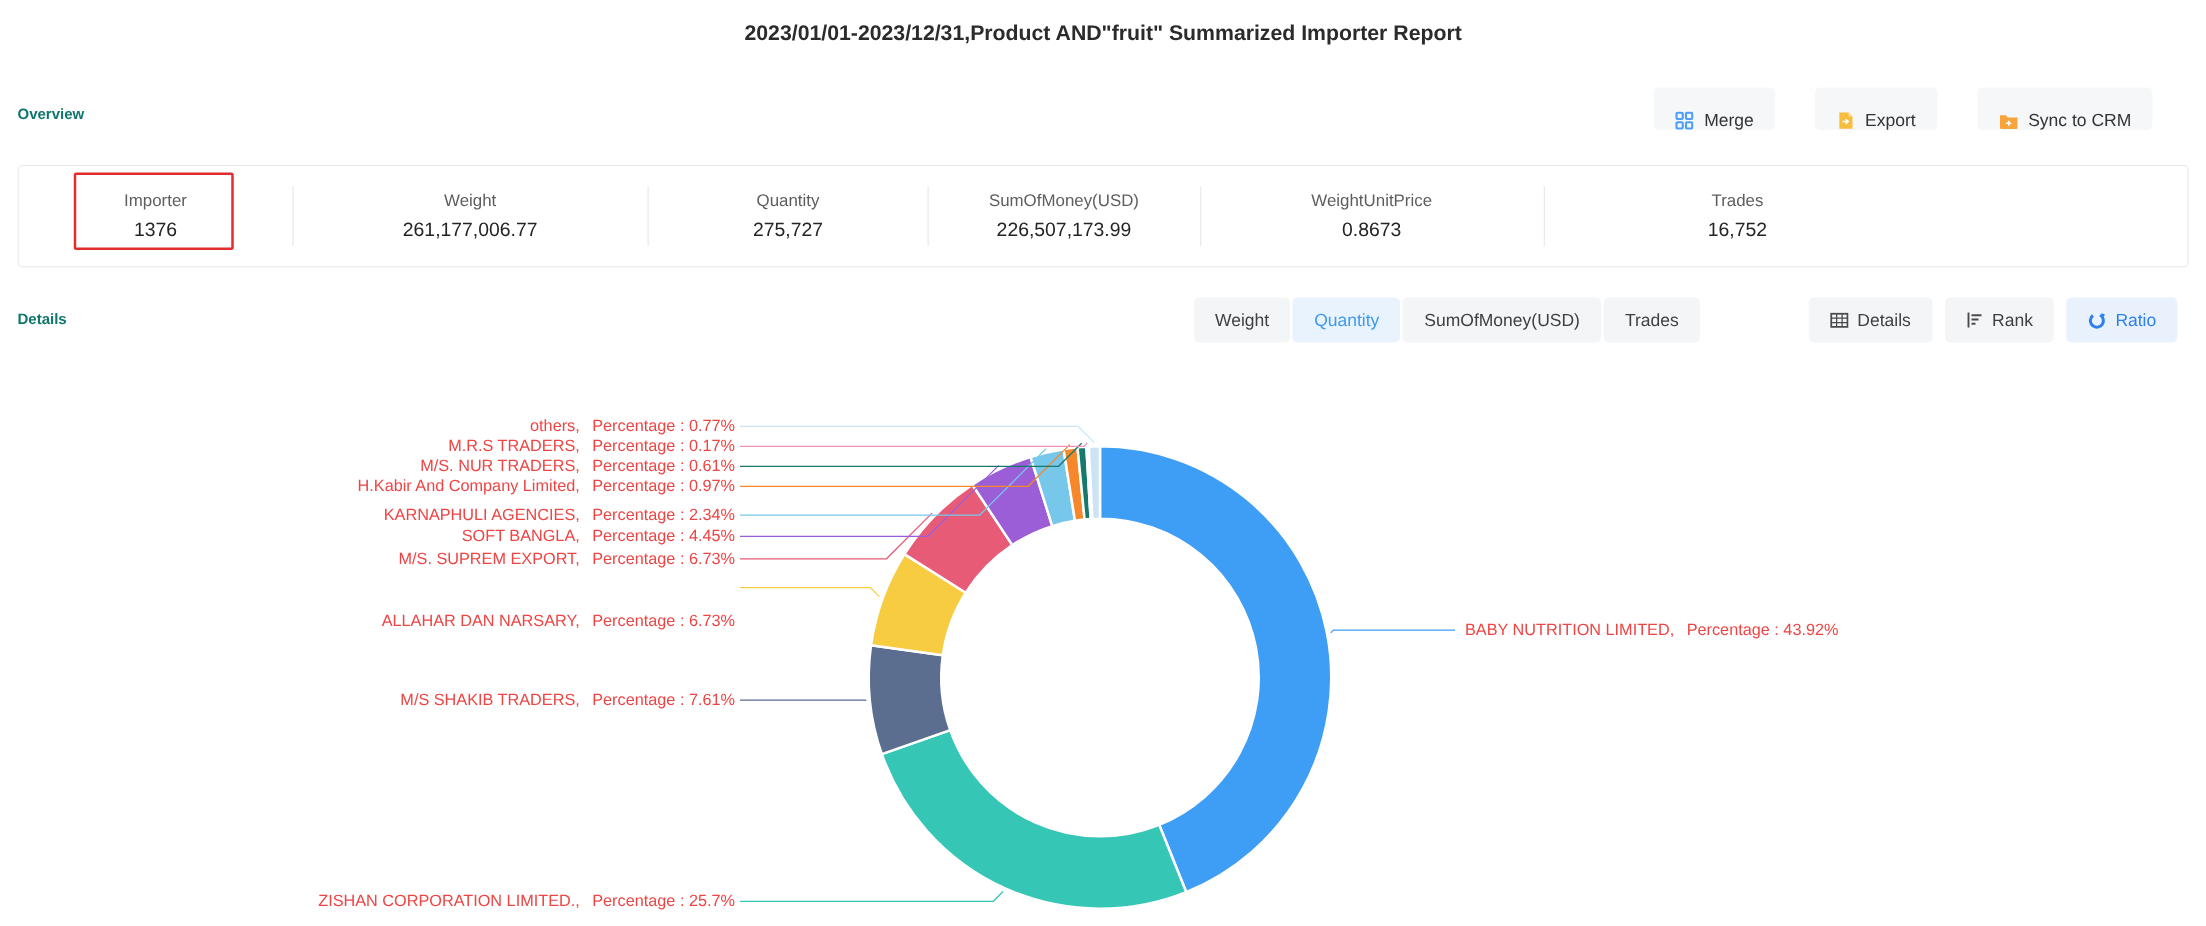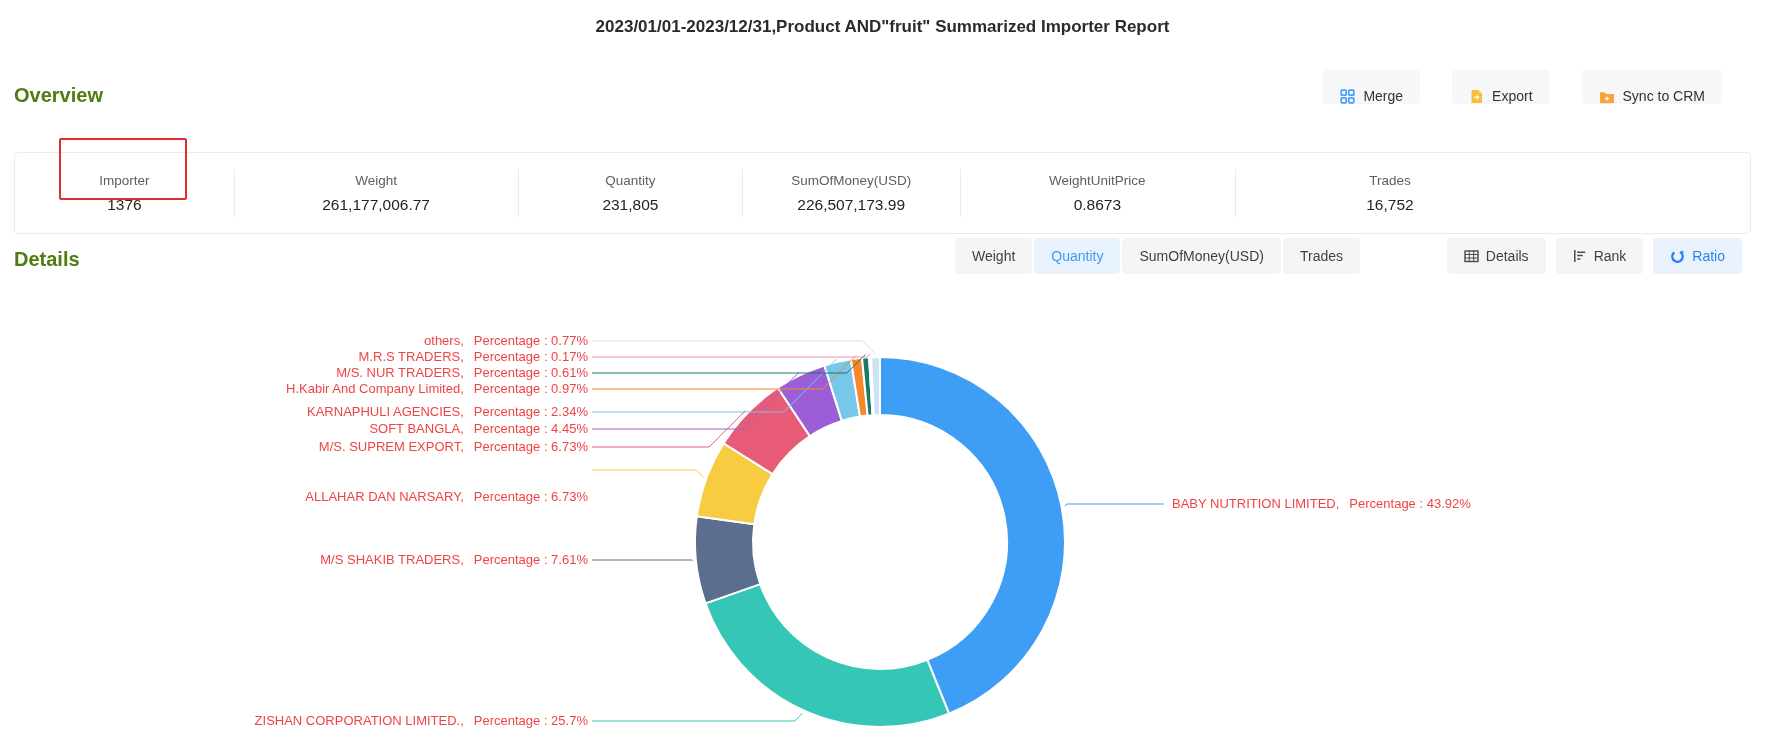--- a/index.html
+++ b/index.html
@@ -5,34 +5,34 @@
   html,body{margin:0;padding:0}
   body{
     width:1765px;height:741px;position:relative;overflow:hidden;
     background:#ffffff;color:#333;
     font-family:"Liberation Sans",sans-serif;
   }
   .page-title{
     position:absolute;top:17px;left:0;width:100%;text-align:center;
     font-size:17px;font-weight:600;color:#2b2b2b;
   }
-  .section-heading{position:absolute;font-size:20px;font-weight:700;color:#4d7c0f}
+  .section-heading{position:absolute;font-size:12px;font-weight:700;color:#0f766e}
   #overview-heading{left:14px;top:84px}
   #details-heading{left:14px;top:248px}
 
   .actions{position:absolute;top:70px;right:43px;display:flex;gap:32px}
   .btn{
     display:flex;align-items:flex-end;gap:8px;height:34px;padding:0 17px;
     background:#f6f7f9;border:none;border-radius:4px;
     font-size:14px;color:#333;font-family:inherit;cursor:pointer;white-space:nowrap;
   }
   .btn .ic,.tab .ic{display:flex;align-items:center}
 
   .stats-card{
-    position:absolute;left:14px;right:14px;top:152px;height:82px;
+    position:absolute;left:14px;right:14px;top:132px;height:82px;
     border:1px solid #ebecee;border-radius:4px;background:#fff;
     display:flex;box-sizing:border-box;
   }
   .stat-cell{position:relative;display:flex;flex-direction:column;align-items:center;justify-content:center;gap:8px}
   .stat-cell+.stat-cell::before{
     content:"";position:absolute;left:0;top:16px;bottom:16px;width:1px;background:#e9eaec;
   }
   .stat-label{font-size:13.5px;color:#5e5e5e}
   .stat-value{font-size:15.5px;color:#242424}
   .red-box{
@@ -106,21 +106,21 @@
     <div class="stat-cell" style="flex: 0 0 12.61%;">
       <div class="stat-label">Importer</div>
       <div class="stat-value">1376</div>
     </div>
     <div class="stat-cell" style="flex: 0 0 16.41%;">
       <div class="stat-label">Weight</div>
       <div class="stat-value">261,177,006.77</div>
     </div>
     <div class="stat-cell" style="flex: 0 0 12.9%;">
       <div class="stat-label">Quantity</div>
-      <div class="stat-value">231,805</div>
+      <div class="stat-value">275,727</div>
     </div>
     <div class="stat-cell" style="flex: 0 0 12.55%;">
       <div class="stat-label">SumOfMoney(USD)</div>
       <div class="stat-value">226,507,173.99</div>
     </div>
     <div class="stat-cell" style="flex: 0 0 15.83%;">
       <div class="stat-label">WeightUnitPrice</div>
       <div class="stat-value">0.8673</div>
     </div>
     <div class="stat-cell" style="flex: 0 0 17.9%;">

